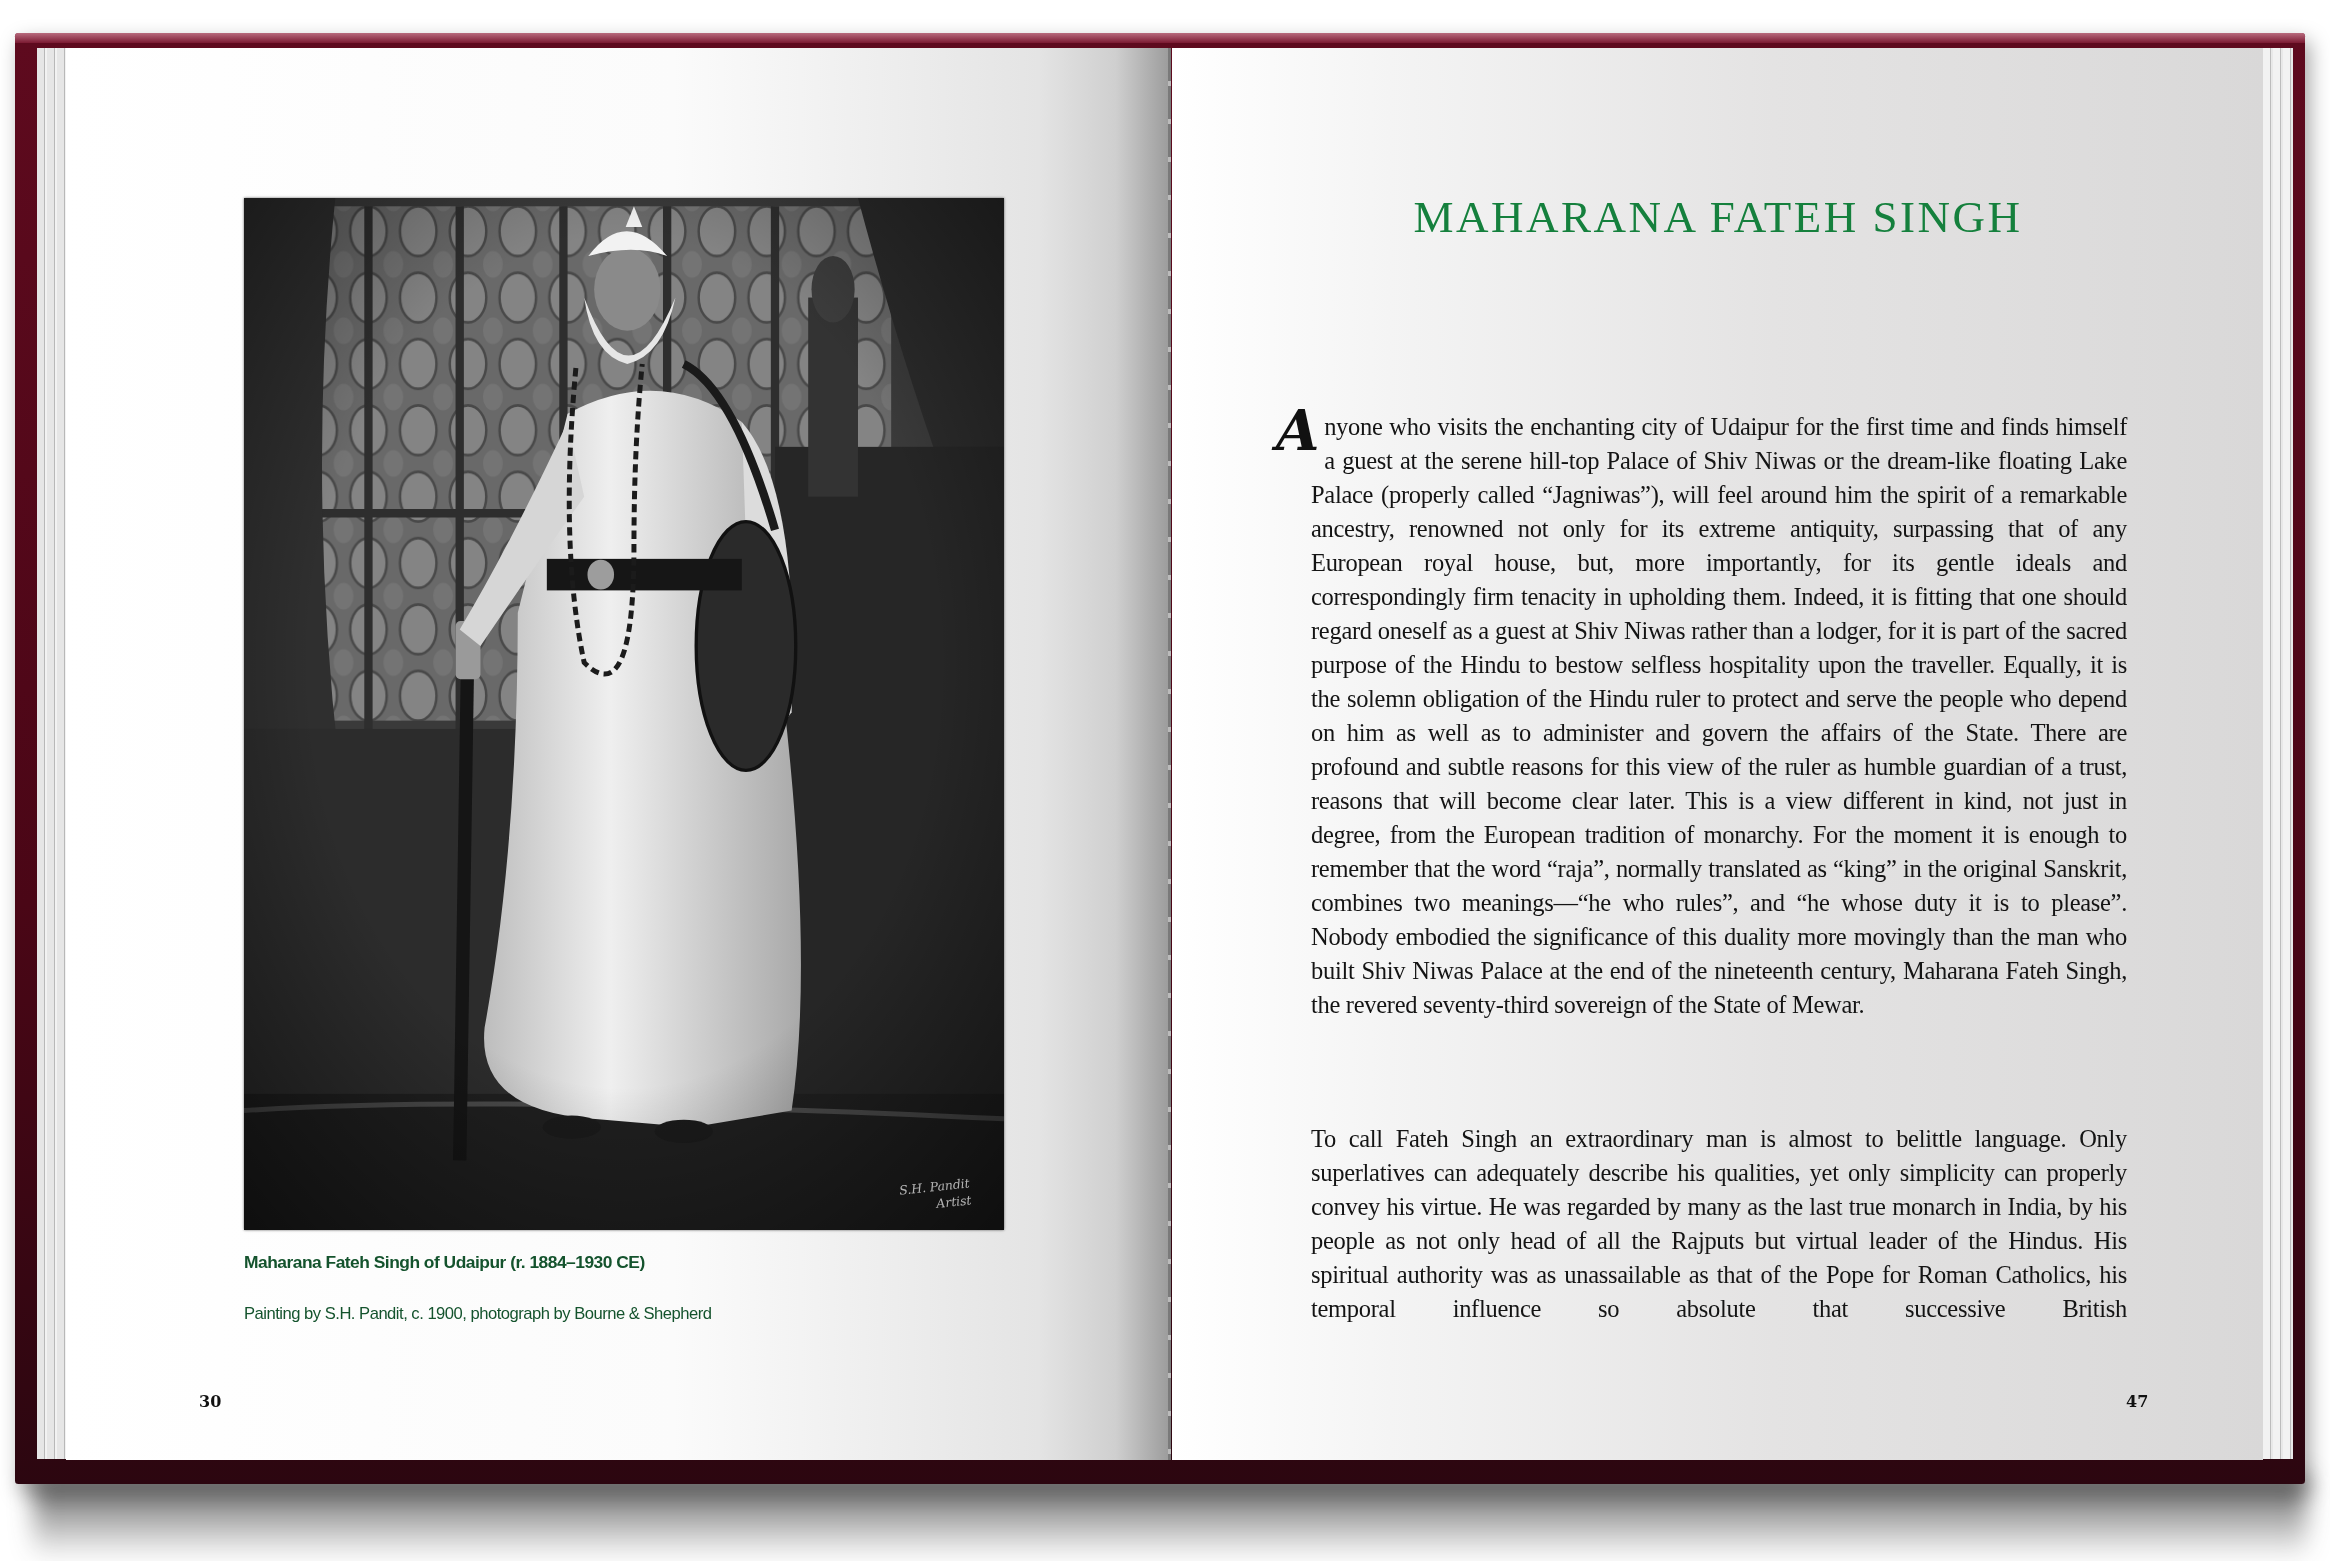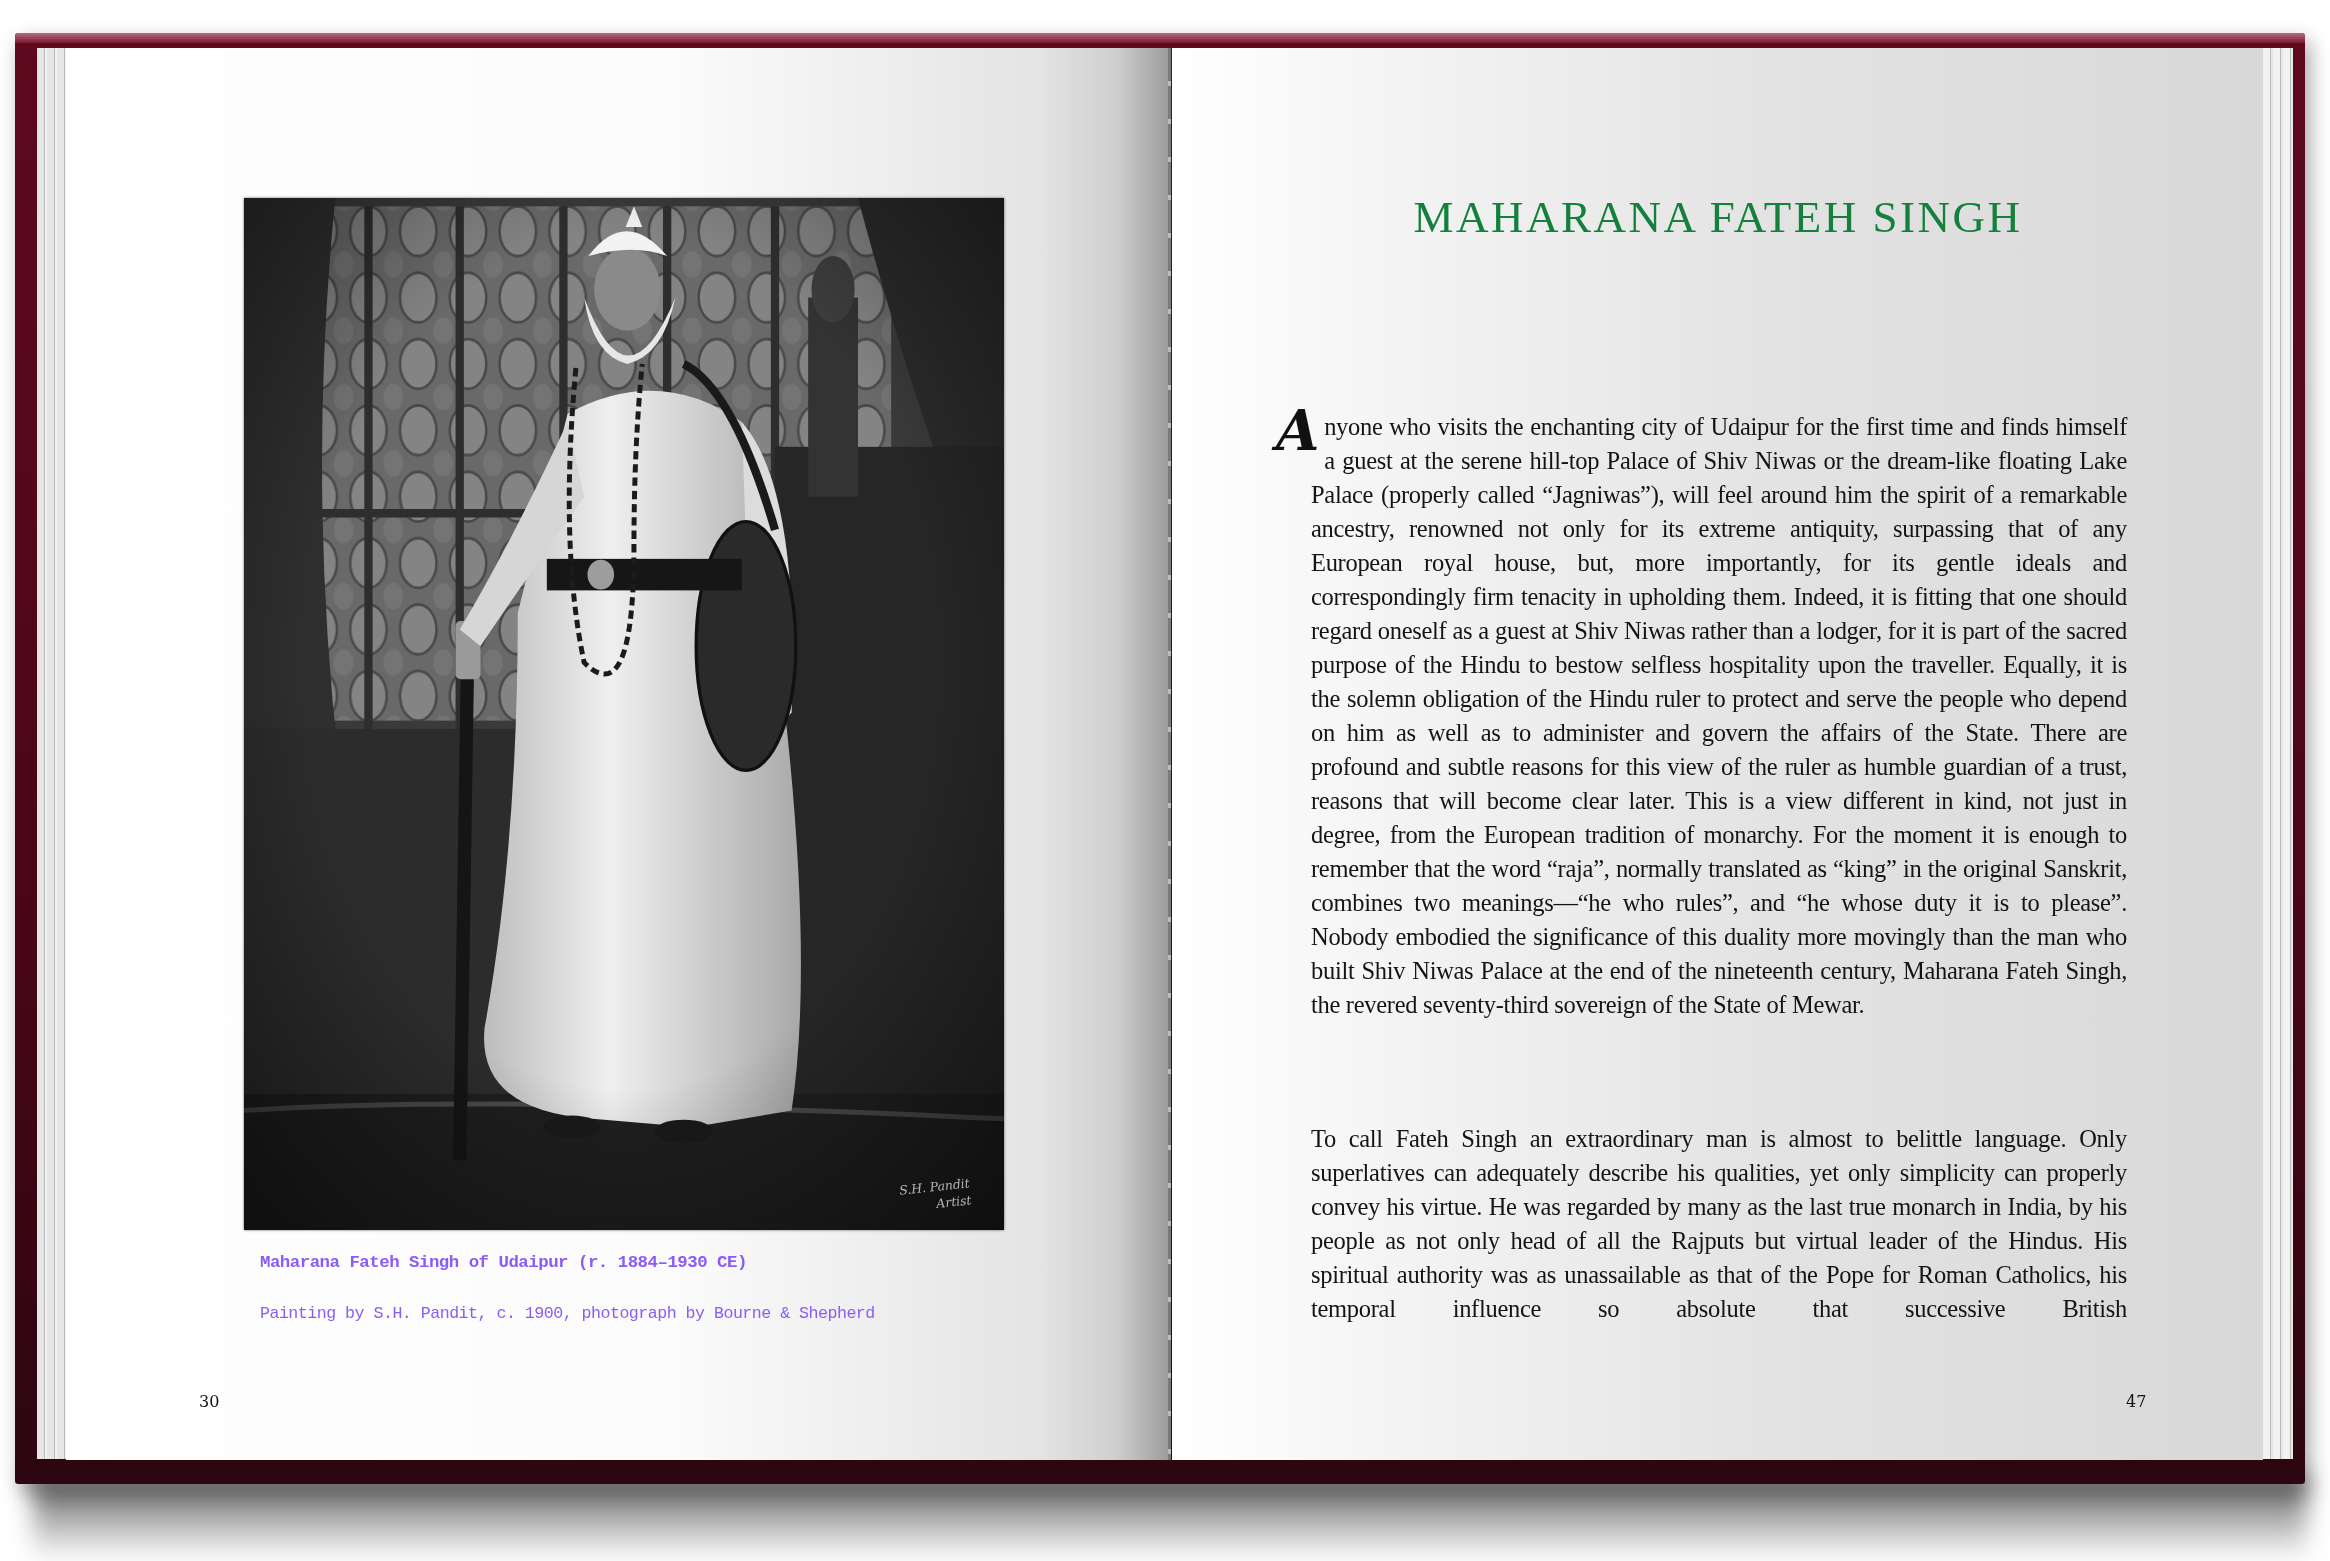--- a/index.html
+++ b/index.html
@@ -53,28 +53,28 @@
   }
   .photo svg { display: block; width: 100%; height: 100%; }
   .signature {
     position: absolute; right: 33px; bottom: 18px;
     font-family: "DejaVu Serif", serif; font-style: italic;
     font-size: 12.4px; line-height: 16.6px; color: #cfcfcf; text-align: right;
     transform: rotate(-6deg); opacity: 0.85;
   }
 
   .caption {
-    position: absolute; left: 260px; top: 1250px; width: 747px;
-    font-family: Liberation Mono, monospace; color: #8b5cf6; letter-spacing: -0.5px;
+    position: absolute; left: 244px; top: 1250px; width: 747px;
+    font-family: Liberation Sans, sans-serif; color: #14532d; letter-spacing: -0.5px;
   }
   .caption .c-title { font-size: 17.4px; line-height: 25px; font-weight: 600; }
   .caption .c-line { font-size: 16.6px; line-height: 21.6px; margin-top: 28px; }
 
   .page-num {
-    position: absolute; font-family: "DejaVu Serif", serif; font-weight: normal;
+    position: absolute; font-family: "DejaVu Serif", serif; font-weight: bold;
     font-size: 16px; color: #111;
   }
 
   .title {
     position: absolute; left: 1328px; top: 191px; width: 780px; text-align: center;
     font-family: "Liberation Serif", serif; font-size: 45px; letter-spacing: 2.5px;
     color: #15803d; font-weight: normal;
   }
 
   .body-text {

